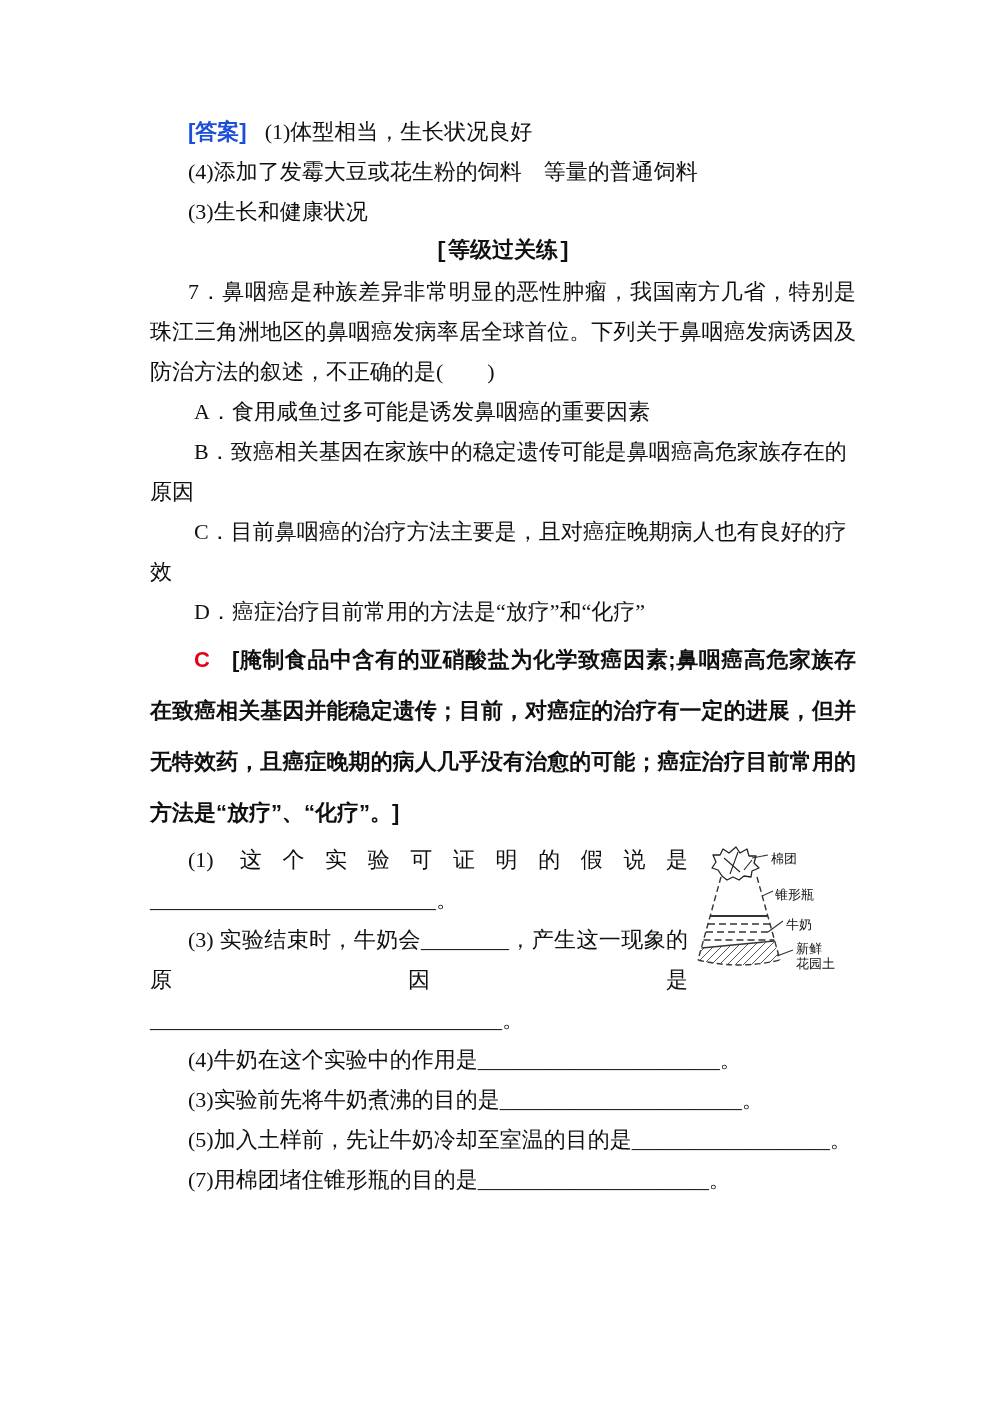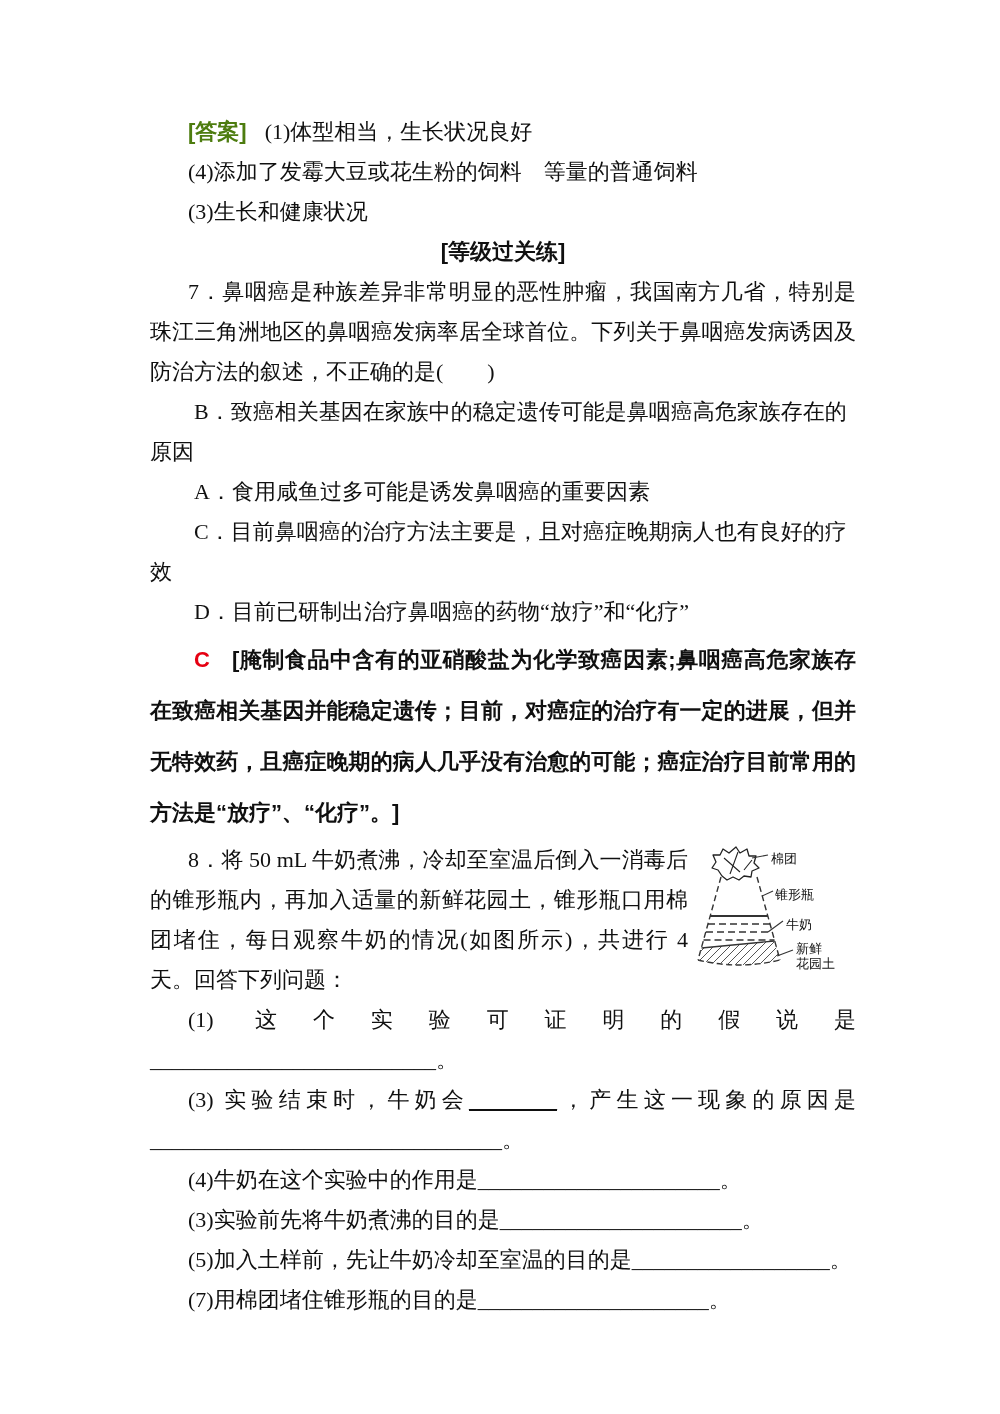--- a/index.html
+++ b/index.html
@@ -11,21 +11,21 @@
     font-family:"Liberation Serif","DejaVu Serif",serif;
     font-size:22px; color:#101010;
   }
   .content { position:absolute; left:150px; top:112px; width:706px; }
   .content p { margin:0; line-height:40px; }
   .indent { text-indent:38px; }
   .opt { text-indent:44px; }
   .justify { text-align:justify; }
   .hdr {
     text-align:center;
-    font-family:Liberation Sans, sans-serif;
+    font-family:Liberation Mono, monospace;
     font-weight:bold;
   }
   .bold-sans { font-family:"Liberation Sans","DejaVu Sans",sans-serif; font-weight:bold; }
   .red { color:#e60012; }
   .ans-tag { margin-right:18px; }
   .expl {
     font-family:"Liberation Sans","DejaVu Sans",sans-serif;
     font-weight:bold;
     line-height:51px !important;
     text-align:justify;
@@ -33,43 +33,43 @@
     margin-top:2px !important;
   }
   .expl .c-letter { margin-right:22px; }
   .q8 { margin-top:2px; }
   .fig {
     float:right;
     width:162px; height:132px;
     margin:6px 0 10px 6px;
   }
   .spreadline { text-align:justify; text-align-last:justify; }
-  .nolsp { letter-spacing:0;text-decoration:underline; }
+  .nolsp { letter-spacing:0; }
   svg text {
     font-family:"Liberation Sans","DejaVu Sans",sans-serif;
     font-size:13px; fill:#111111;
   }
 </style>
 </head>
 <body>
 
 <div class="page">
   <div class="content">
 
-    <p class="indent"><span class="red bold-sans ans-tag" style="color: #4d7c0f;">[答案]</span><span>(1)体型相当，生长状况良好</span></p>
+    <p class="indent"><span class="red bold-sans ans-tag" style="color: #1d4ed8;">[答案]</span><span>(1)体型相当，生长状况良好</span></p>
     <p class="indent">(4)添加了发霉大豆或花生粉的饲料　等量的普通饲料</p>
     <p class="indent">(3)生长和健康状况</p>
 
     <p class="hdr">[等级过关练]</p>
 
     <p class="indent justify">7．鼻咽癌是种族差异非常明显的恶性肿瘤，我国南方几省，特别是珠江三角洲地区的鼻咽癌发病率居全球首位。下列关于鼻咽癌发病诱因及防治方法的叙述，不正确的是(　　)</p>
+    <p class="opt">A．食用咸鱼过多可能是诱发鼻咽癌的重要因素</p>
     <p class="opt">B．致癌相关基因在家族中的稳定遗传可能是鼻咽癌高危家族存在的原因</p>
-    <p class="opt">A．食用咸鱼过多可能是诱发鼻咽癌的重要因素</p>
     <p class="opt">C．目前鼻咽癌的治疗方法主要是，且对癌症晚期病人也有良好的疗效</p>
-    <p class="opt">D．目前已研制出治疗鼻咽癌的药物“放疗”和“化疗”</p>
+    <p class="opt">D．癌症治疗目前常用的方法是“放疗”和“化疗”</p>
 
     <p class="expl"><span class="red c-letter" style="color: rgb(230, 0, 18);">C</span><span>[腌制食品中含有的亚硝酸盐为化学致癌因素;鼻咽癌高危家族存在致癌相关基因并能稳定遗传；目前，对癌症的治疗有一定的进展，但并无特效药，且癌症晚期的病人几乎没有治愈的可能；癌症治疗目前常用的方法是“放疗”、“化疗”。]</span></p>
 
     <div class="q8">
 
       <div class="fig">
         <svg width="162" height="132" viewBox="0 0 162 132">
           <defs>
             <pattern id="hatch" patternUnits="userSpaceOnUse" width="8" height="8">
               <path d="M0,8 L8,0 M-2,2 L2,-2 M6,10 L10,6" stroke="#555" stroke-width="1" fill="none"></path>
@@ -105,21 +105,20 @@
           </g>
 
           <text x="77" y="17">棉团</text>
           <text x="81" y="53">锥形瓶</text>
           <text x="92" y="83">牛奶</text>
           <text x="102" y="107">新鲜</text>
           <text x="102" y="122">花园土</text>
         </svg>
       </div>
 
-      <p class="indent justify">8．将 50 mL 牛奶煮沸，冷却至室温后倒入一消毒后的锥形瓶内，再加入适量的新鲜花园土，锥形瓶口用棉团堵住，每日观察牛奶的情况(如图所示)，共进行 4 天。回答下列问题：</p>
 
       <p class="indent spreadline"><span>(1)</span> <span>这个实验可证明的假说是</span></p>
       <p>__________________________。</p>
 
 
       <p class="indent spreadline"><span>(3)</span> <span>实验结束时，牛奶会</span><span class="nolsp">________</span><span>，产生这一现象的原因是</span></p>
       <p>________________________________。</p>
 
       <p class="indent">(4)牛奶在这个实验中的作用是______________________。</p>
       <p class="indent">(3)实验前先将牛奶煮沸的目的是______________________。</p>

